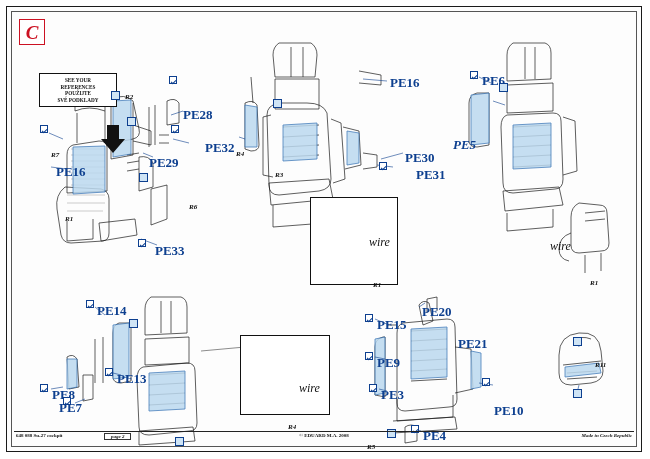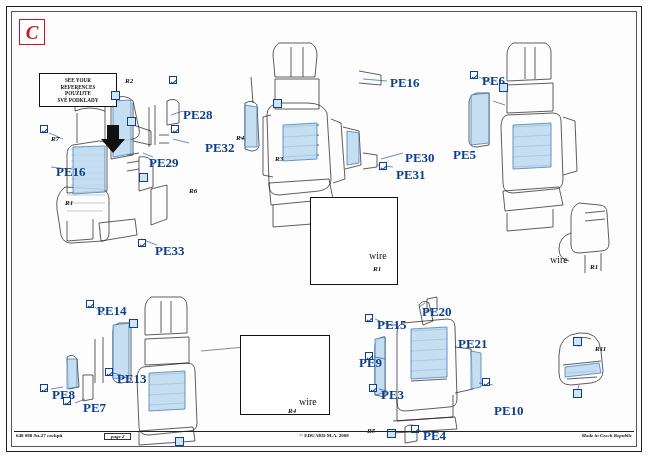--- a/index.html
+++ b/index.html
@@ -16,30 +16,30 @@
   
   #footer{position:absolute;left:7px;right:7px;bottom:7px;height:12px;border-top:1px solid #222;}
   .fcell{position:absolute;top:1px;font-size:5px;font-weight:bold;font-family:"Liberation Serif",serif;color:#111;white-space:nowrap;}
   .fleft{left:2px;}
   .fpage{left:90px;border:1px solid #333;padding:0 6px;font-style:italic;}
   .fcenter{left:50%;transform:translateX(-50%);}
   .fright{right:2px;font-style:italic;}
 
   
   .lbl{position:absolute;font-family:"Liberation Serif",serif;font-size:7px;font-weight:bold;color:#111;white-space:nowrap;}
-  .lbl.it{font-style:italic;}
+  .lbl.it{font-style:italic;margin-top:16px;}
   .pe{position:absolute;font-family:"Liberation Serif",serif;font-size:13px;font-weight:bold;color:#0d3f8f;white-space:nowrap;}
   .chk{position:absolute;width:8px;height:8px;border:1px solid #0d3f8f;box-sizing:border-box;background:#fff;}
   .chk:after{content:"";position:absolute;left:1px;top:3px;width:4px;height:2px;border-left:1.2px solid #0d3f8f;border-bottom:1.2px solid #0d3f8f;transform:rotate(-45deg);}
   .bluebox{position:absolute;border:1px solid #0d3f8f;box-sizing:border-box;background:#cfe4f5;}
   .note{position:absolute;border:1px solid #111;box-sizing:border-box;background:#fff;
         font-family:"Liberation Serif",serif;font-size:5.2px;font-weight:bold;text-align:center;color:#111;padding:3px 2px;line-height:1.25;}
   .inset{position:absolute;border:1px solid #111;box-sizing:border-box;background:#fff;}
   svg{display:block;overflow:visible;}
-  .wire{font-size:10px;font-family:"Liberation Serif",serif;color:#111;position:absolute;margin-top:15px;}
+  .wire{font-style:italic;font-size:12px;font-family:"Liberation Serif",serif;color:#111;position:absolute;}
 </style>
 </head>
 <body>
 
 <div id="sheet">
   <div id="frame">
     <div id="inner"></div>
 
     <div id="badge">C</div>
 
@@ -260,47 +260,47 @@
     <div class="chk" style="left:33px;top:118px;"></div>
     <div class="pe" style="left:49px;top:157px;">PE16</div>
 
     <div class="chk" style="left:131px;top:232px;"></div>
     <div class="pe" style="left:148px;top:236px;">PE33</div>
 
     <div class="pe" style="left:383px;top:68px;">PE16</div>
     <div class="pe" style="left:398px;top:143px;">PE30</div>
 
     <div class="chk" style="left:372px;top:155px;"></div>
-    <div class="pe" style="left:389px;top:160px;">PE31</div>
+    <div class="pe" style="left:409px;top:160px;">PE31</div>
 
     <div class="chk" style="left:463px;top:64px;"></div>
     <div class="pe" style="left:475px;top:66px;">PE6</div>
 
-    <div class="pe" style="left:446px;top:140px;">PE5</div>
+    <div class="pe" style="left:446px;top:130px;font-style:italic;">PE5</div>
 
     <div class="chk" style="left:79px;top:293px;"></div>
     <div class="pe" style="left:90px;top:296px;">PE14</div>
 
     <div class="chk" style="left:98px;top:361px;"></div>
     <div class="pe" style="left:110px;top:364px;">PE13</div>
 
     <div class="chk" style="left:33px;top:377px;"></div>
     <div class="pe" style="left:45px;top:380px;">PE8</div>
 
     <div class="chk" style="left:56px;top:390px;"></div>
-    <div class="pe" style="left:76px;top:393px;">PE7</div>
+    <div class="pe" style="left:52px;top:393px;">PE7</div>
 
     <div class="chk" style="left:358px;top:307px;"></div>
     <div class="pe" style="left:370px;top:310px;">PE15</div>
 
     <div class="pe" style="left:415px;top:297px;">PE20</div>
     <div class="pe" style="left:451px;top:329px;">PE21</div>
 
     <div class="chk" style="left:358px;top:345px;"></div>
-    <div class="pe" style="left:352px;top:348px;">PE9</div>
+    <div class="pe" style="left:370px;top:348px;">PE9</div>
 
     <div class="chk" style="left:362px;top:377px;"></div>
     <div class="pe" style="left:374px;top:380px;">PE3</div>
 
     <div class="chk" style="left:475px;top:371px;"></div>
     <div class="pe" style="left:487px;top:396px;">PE10</div>
 
     <div class="chk" style="left:404px;top:418px;"></div>
     <div class="pe" style="left:416px;top:421px;">PE4</div>
 

